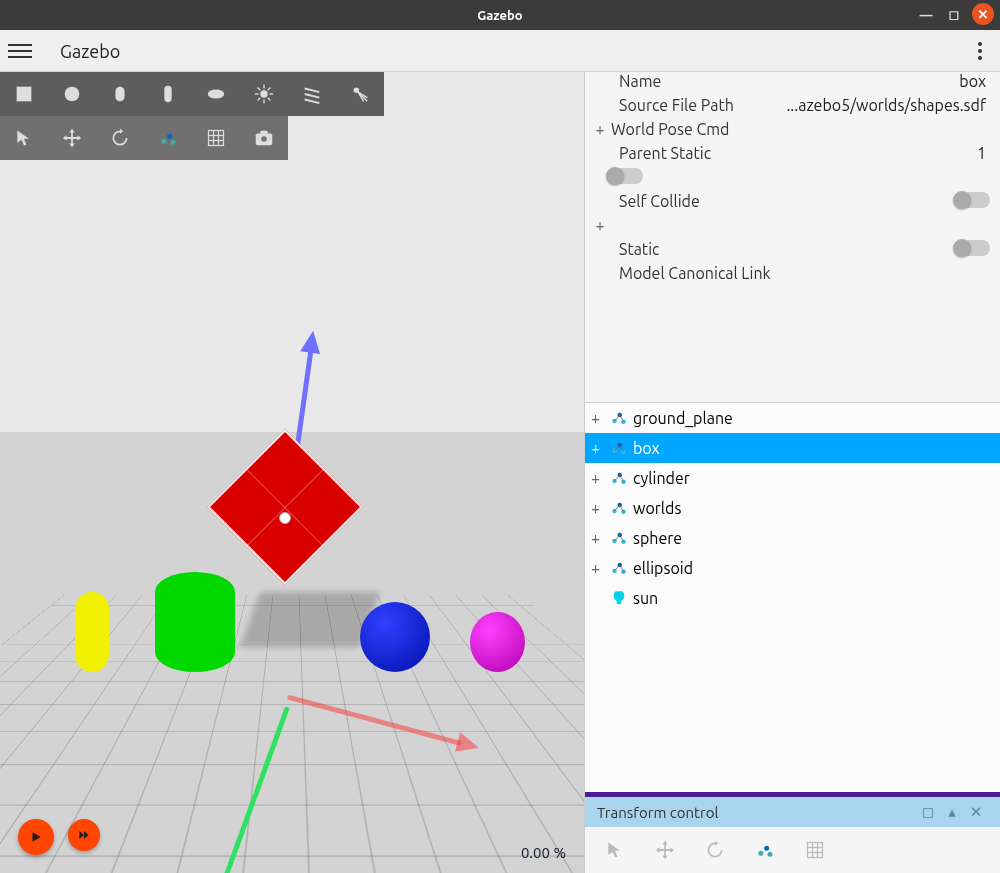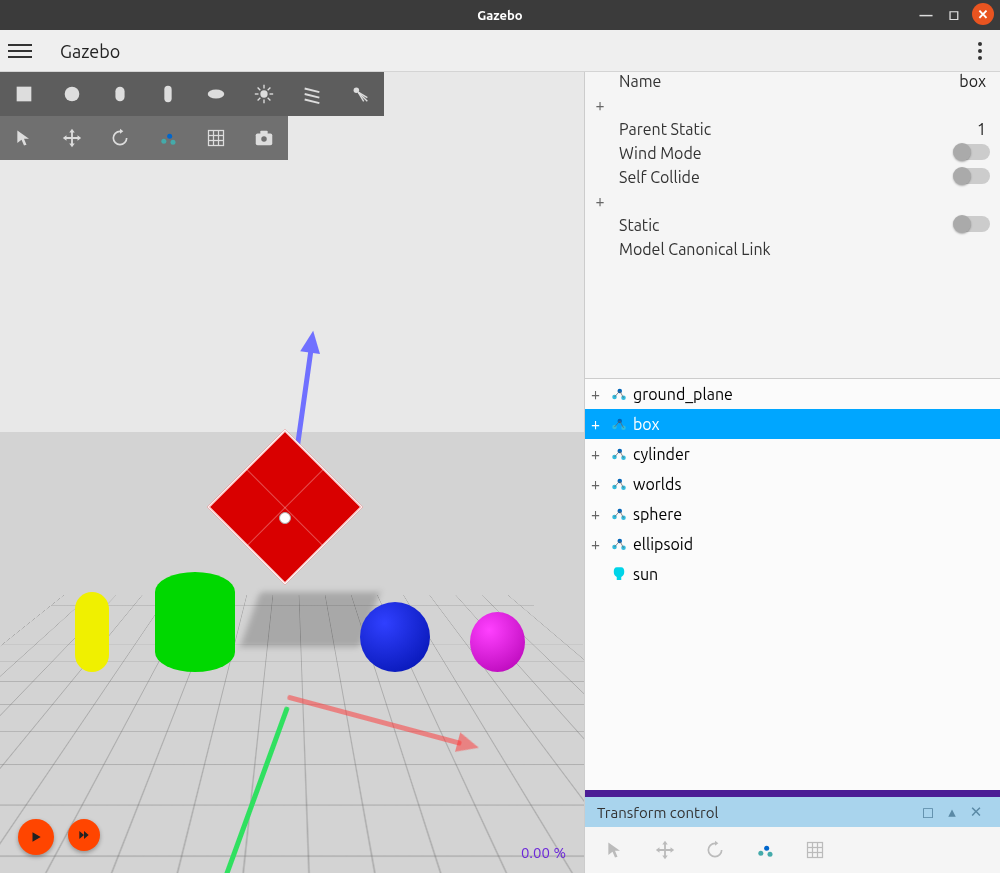--- a/index.html
+++ b/index.html
@@ -51,40 +51,40 @@
 .arrow.z::after { border-bottom: 22px solid #7070ff; }
 .arrow.y { left: 285px; top: 445px; height: 190px; background: #30e060; transform: rotate(200deg); }
 .arrow.y::after { border-bottom: 22px solid #30e060; }
 .arrow.x { left: 285px; top: 445px; height: 180px; background: rgba(255,50,50,0.5); transform: rotate(105deg); }
 .arrow.x::after { border-bottom: 22px solid rgba(255,50,50,0.5); }
 .pivot { position: absolute; left: 279px; top: 440px; width: 12px; height: 12px; border-radius: 50%; background: #fff; border:1px solid #aaa; }
 
 
 .play-controls { position: absolute; bottom: 18px; left: 18px; display: flex; gap: 14px; }
 .pc-btn { width: 36px; height: 36px; border-radius: 50%; background: #ff4500; display:flex; align-items:center; justify-content:center; cursor:pointer; color:#222; font-size:14px; box-shadow: 0 2px 4px rgba(0,0,0,0.3); }
-.percent { position: absolute; bottom: 12px; right: 18px; font-size: 15px; color: #6d28d9; }
+.percent { position: absolute; bottom: 12px; right: 18px; font-size: 15px; color: #0f172a; }
 
 
 .props { padding: 0 6px 4px 4px; font-size: 16px; color: #333; }
 .prop-row { display: flex; align-items: flex-start; height: 24px; padding: 0 4px; }
 .prop-row .plus { width: 14px; text-align: center; color: #666; }
 .prop-row .label { flex: 1; padding-left: 12px; }
 .prop-row .value { color: #222; padding-right: 4px; }
 .toggle { width: 36px; height: 16px; background: #ccc; border-radius: 8px; position: relative; }
 .toggle::after { content:""; position:absolute; width:18px; height:18px; background:#aaa; border-radius:50%; top:-1px; left:-1px; box-shadow:0 1px 2px rgba(0,0,0,0.3); }
 
 .tree { flex:1; overflow:auto; border-top: 1px solid #ccc; font-size: 16px; background:#fbfbfb; }
 .tree-row { display:flex; align-items:center; height: 30px; padding: 0 6px; gap:4px; cursor:pointer; }
 .tree-row.selected { background: #00a6ff; color: #fff; }
 .tree-row .plus { width:14px; color:#666; }
 .tree-row.selected .plus { color:#fff; }
 .entity-icon { width:20px; height:20px; display:flex; align-items:center; justify-content:center; }
 .entity-icon svg { width:18px; height:18px; }
 
-.transform-panel { border-top: 7px solid #4c1d95; }
+.transform-panel { border-top: 5px solid #4c1d95; }
 .transform-hdr { background: #a9d4ed; height: 30px; display:flex; align-items:center; padding:0 12px; font-size:15px; color:#333; }
 .transform-hdr .spacer { flex:1; }
 .transform-hdr .hbtn { width:24px; text-align:center; color:#5a89a5; cursor:pointer; }
 .transform-toolbar { height: 46px; background:#f5f5f5; display:flex; align-items:center; gap:10px; padding:0 10px; }
 .tt-btn { width:40px; height:40px; display:flex; align-items:center; justify-content:center; cursor:pointer; color:#999; }
 </style>
 </head>
 <body>
 
 <div class="titlebar">
@@ -247,30 +247,35 @@
   </div>
 
   <div class="right">
     <div class="props">
       <div class="prop-row">
           <span class="plus"></span>
           <span class="label">Name</span>
           <span class="value">box</span>
         </div>
       <div class="prop-row">
-          <span class="plus">+</span>
+          <span class="plus"></span>
+          <span class="label">Source File Path</span>
+          <span class="value">...azebo5/worlds/shapes.sdf</span>
+        </div>
+      <div class="prop-row">
+          <span class="plus">+</span>
+          <span class="label" style="padding-left:4px">World Pose Cmd</span>
         </div>
       <div class="prop-row">
           <span class="plus"></span>
           <span class="label">Parent Static</span>
           <span class="value">1</span>
         </div>
       <div class="prop-row">
           <span class="plus"></span>
-          <span class="label">Wind Mode</span>
           <span class="toggle"></span>
         </div>
       <div class="prop-row">
           <span class="plus"></span>
           <span class="label">Self Collide</span>
           <span class="toggle"></span>
         </div>
       <div class="prop-row">
           <span class="plus">+</span>
         </div>

